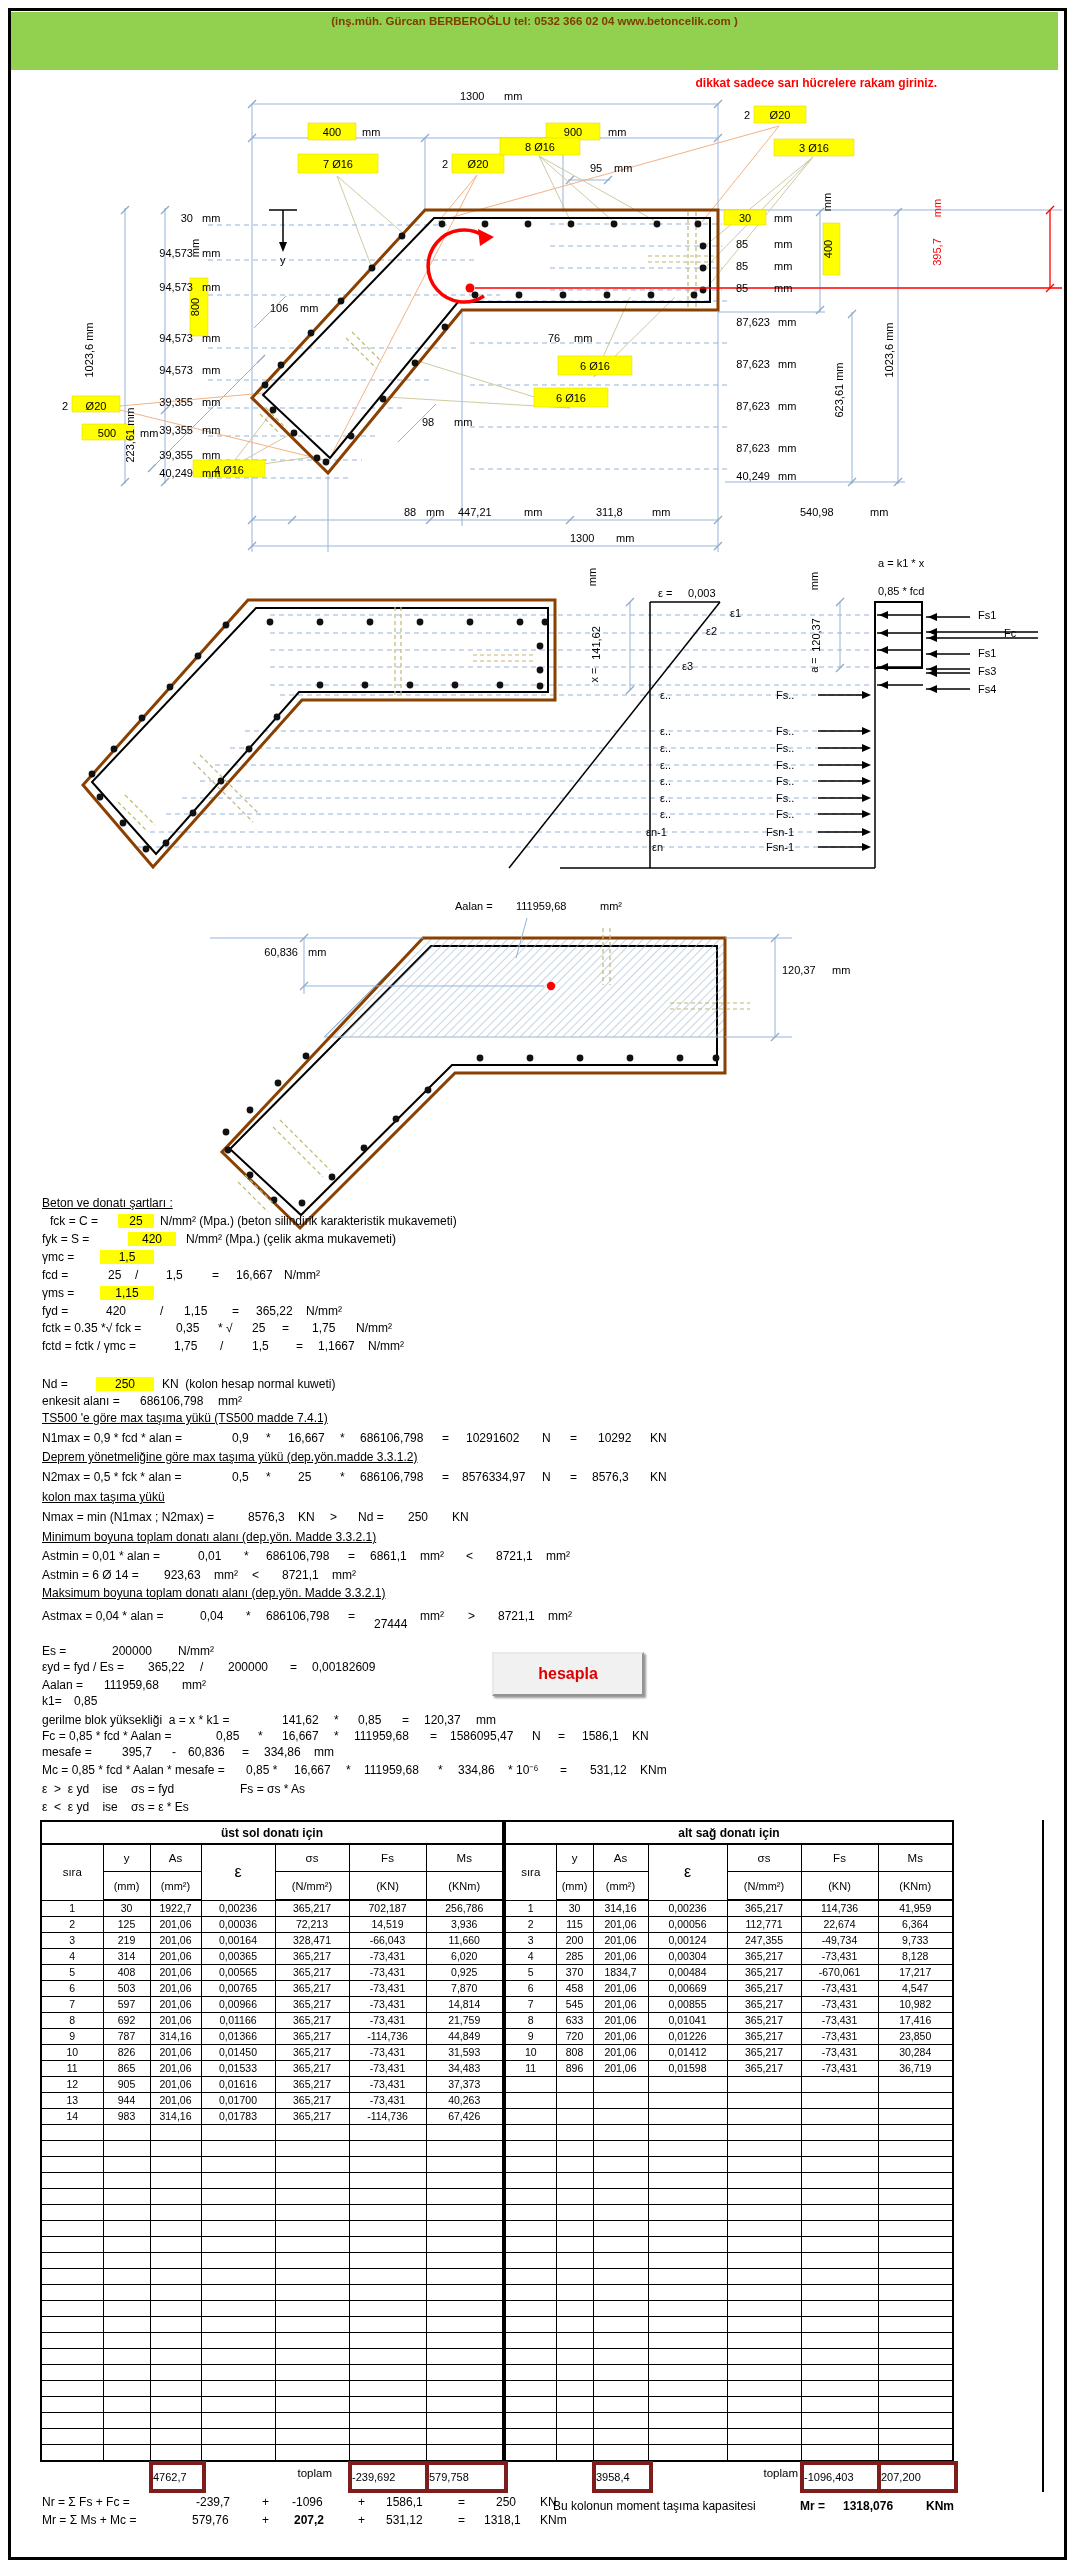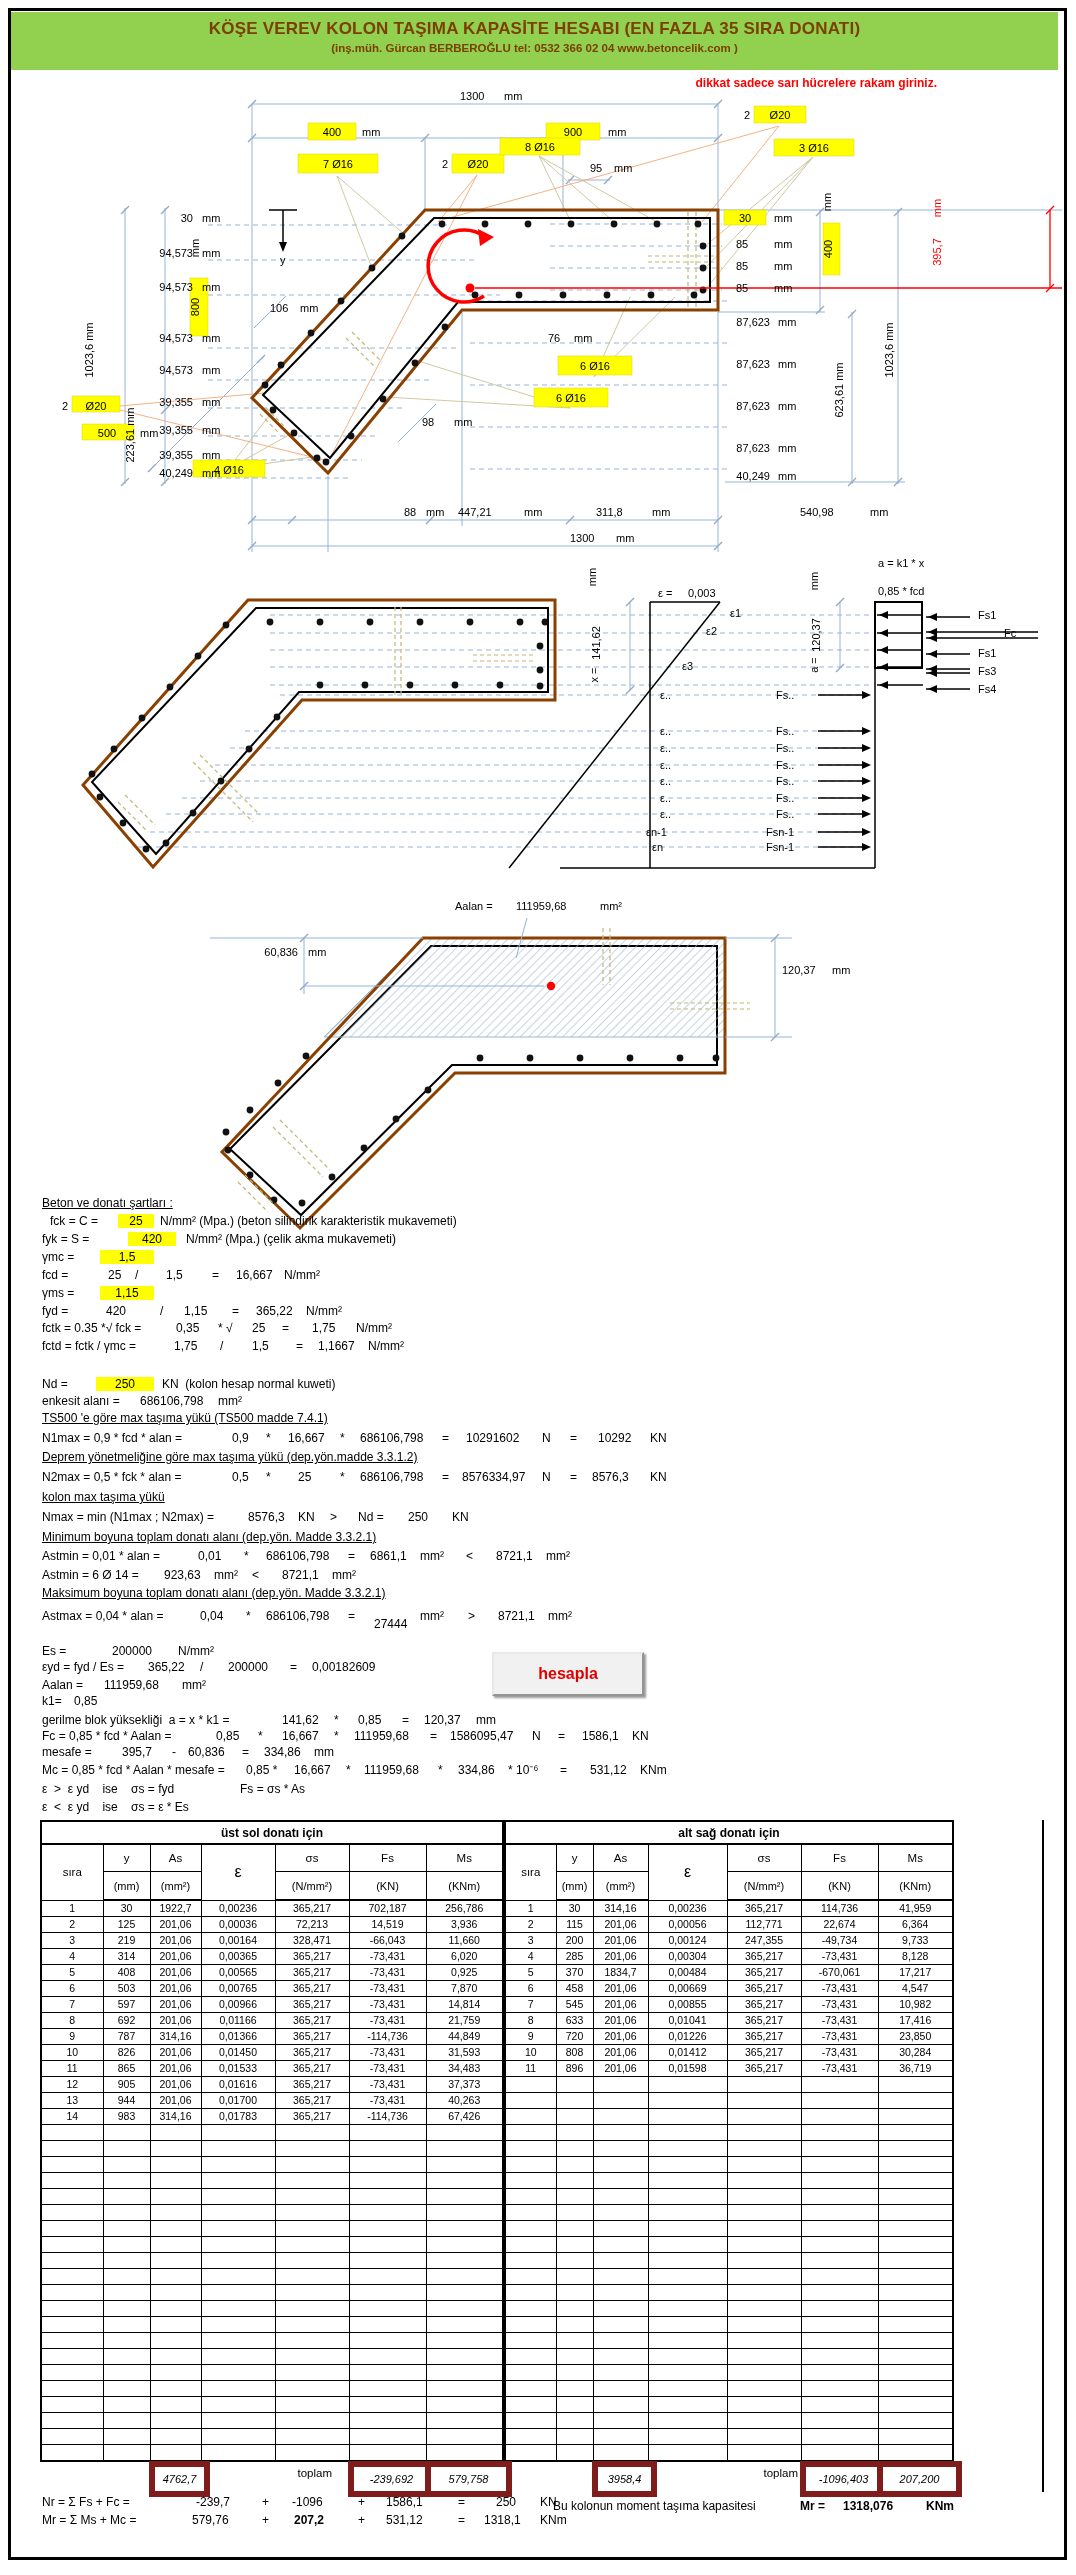--- a/index.html
+++ b/index.html
@@ -17,21 +17,21 @@
   .seg.b{font-weight:bold;}
   .btn{position:absolute;left:492px;top:1652px;width:152px;height:44px;background:#F1F1F1;border:2px outset #e8e8e8;box-shadow:2px 2px 2px #999;color:#E00000;font-weight:bold;font-size:16px;font-family:"Liberation Sans",sans-serif;cursor:pointer;}
   table{position:absolute;border-collapse:collapse;table-layout:fixed;font-size:11px;border:2px solid #000;}
   #tl{left:40px;top:1820px;width:462px;} #tr{left:504px;top:1820px;width:448px;}
   td,th{border:1px solid #000;text-align:center;padding:0;white-space:nowrap;overflow:hidden;font-weight:normal;}
   .tt td{font-weight:bold;font-size:12px;height:21px;border-bottom:2px solid #000;}
   .h1 th{height:26px;font-size:11.5px;}
   .h2 th{height:27px;border-bottom:2px solid #000;font-size:11px;}
   th.eps{font-size:16px;}
   .dr td{height:15px;line-height:15px;font-size:10.5px;}
-  .tb{position:absolute;border:6px solid #7f1d1d;height:24px;line-height:24px;font-size:11px;text-align:center;background:#fff;font-style:italic;}
+  .tb{position:absolute;border:4px solid #7f1d1d;height:24px;line-height:24px;font-size:11px;background:#fff;}
   .tlab{position:absolute;font-size:11.5px;height:24px;line-height:24px;text-align:right;}
   .vline{position:absolute;left:1042px;top:1820px;width:2px;height:672px;background:#000;}
   
   .po{fill:none;stroke:#8A4000;stroke-width:3;}
   .ps{fill:none;stroke:#000;stroke-width:2;}
   .rb{fill:#111;}
   .dl{stroke:#95B3D7;stroke-width:1;fill:none;}
   .dd{stroke:#95B3D7;stroke-width:1;stroke-dasharray:5 4;fill:none;}
   .tk{stroke:#8FA8C8;stroke-width:1.3;}
   .od{stroke:#BFB873;stroke-width:1.2;stroke-dasharray:4 3;fill:none;}
@@ -47,21 +47,20 @@
   .dt{font-size:11px;fill:#000;font-family:"Liberation Sans",sans-serif;}
   .rt{fill:#FF0000;}
   .yl{fill:#FFFF00;stroke:#E0D400;stroke-width:.5;}
 </style>
 </head>
 <body>
 
 <div class="sheet">
   <div class="frame"></div>
   <div class="ghead">
-    <div class="gtitle">KÖŞE VEREV KOLON TAŞIMA KAPASİTE HESABI (EN FAZLA 35 SIRA DONATI)</div>
     <div class="gsub">(inş.müh. Gürcan BERBEROĞLU tel: 0532 366 02 04   www.betoncelik.com )</div>
   </div>
   <div class="note">dikkat sadece sarı hücrelere rakam giriniz.</div>
 
   <svg id="d1" width="1010" height="470">
       <line class="dl" x1="222" y1="14" x2="688" y2="14"></line>
       <line class="tk" x1="218" y1="18" x2="226" y2="10"></line>
       <line class="tk" x1="684" y1="18" x2="692" y2="10"></line>
       <line class="dl" x1="222" y1="48" x2="688" y2="48"></line>
       <line class="tk" x1="218" y1="52" x2="226" y2="44"></line>

